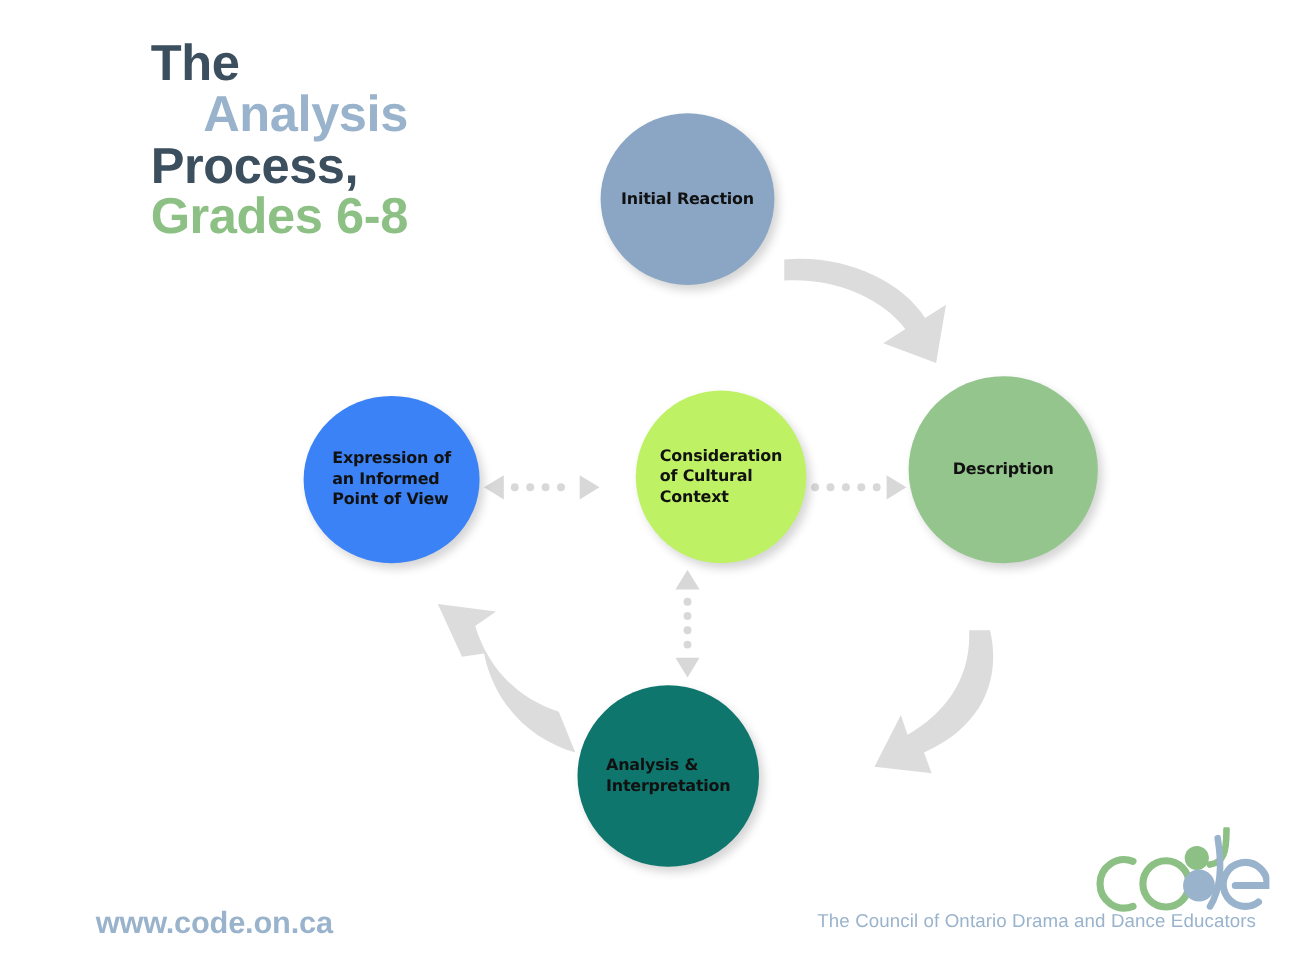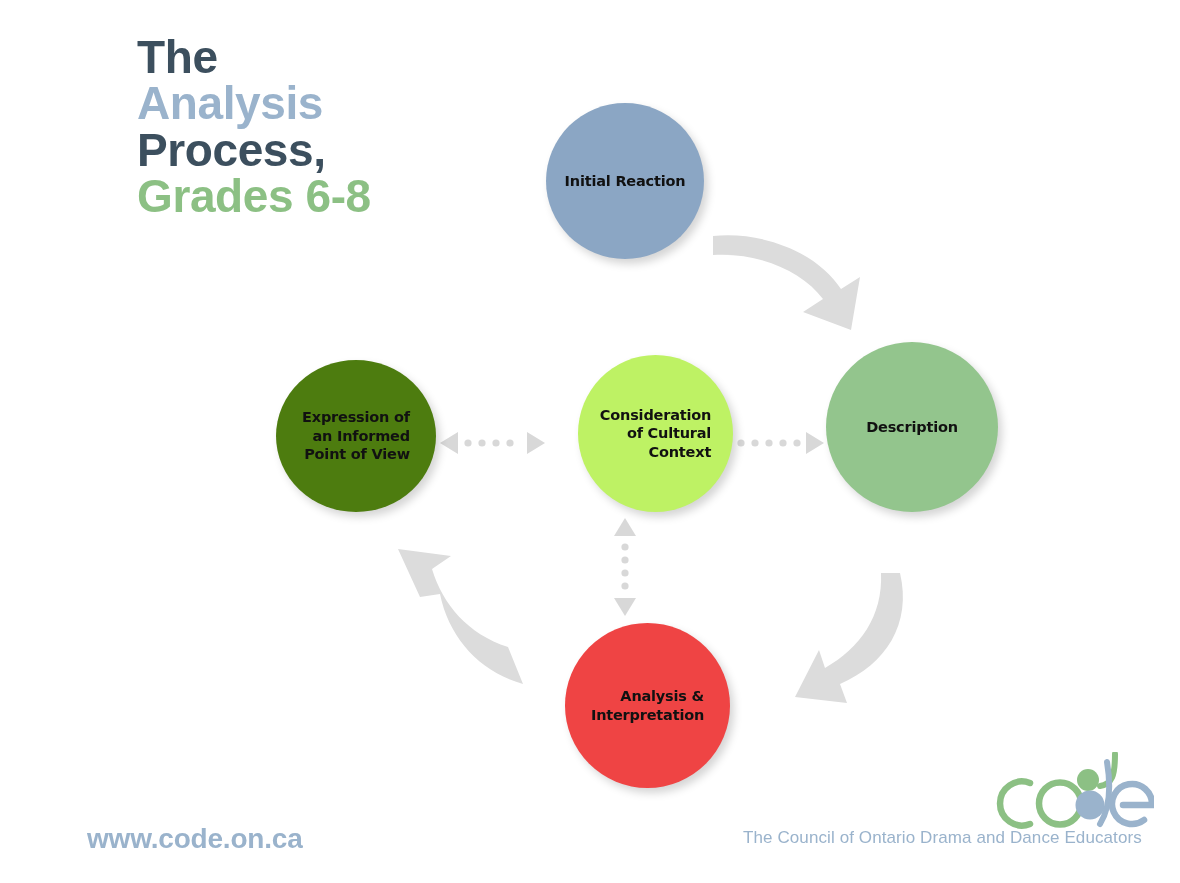--- a/index.html
+++ b/index.html
@@ -28,21 +28,21 @@
   }
   .title-line {
     display: block;
     font-size: 46px;
     font-weight: bold;
     letter-spacing: -0.4px;
     white-space: pre;
   }
   .tl-dark  { color: #3c4f5e; }
   .tl-green { color: #8cc084; }
-  .tl-blue  { color: #9ab3cc; }
+  .tl-blue  { color: #9ab3cc; text-align: right; }
 
   
   .diagram {
     position: absolute;
     left: 0;
     top: 0;
     width: 1180px;
     height: 883px;
   }
   .svg-layer {
@@ -51,21 +51,21 @@
     top: 0;
   }
 
   
   .node {
     position: absolute;
     border-radius: 50%;
     display: flex;
     align-items: center;
     justify-content: center;
-    text-align: right;
+    text-align: left;
     box-sizing: border-box;
     box-shadow: 4px 5px 9px rgba(0,0,0,0.17);
   }
   .node-label {
     font-family: "DejaVu Sans", sans-serif;
     font-weight: bold;
     font-size: 14.5px;
     line-height: 1.28;
     color: #111111;
     letter-spacing: -0.2px;
@@ -75,28 +75,28 @@
     left: 506px; top: 103px;
     width: 158px; height: 156px;
     background: #8ba6c4;
   }
   .node-description {
     left: 786px; top: 342px;
     width: 172px; height: 170px;
     background: #93c58d;
   }
   .node-analysis {
-    left: 525px; top: 623px;
+    left: 485px; top: 623px;
     width: 165px; height: 165px;
-    background: #ef4444;
+    background: #0f766e;
   }
   .node-expression {
     left: 236px; top: 360px;
     width: 160px; height: 152px;
-    background: #4d7c0f;
+    background: #3b82f6;
   }
   .node-center {
     left: 538px; top: 355px;
     width: 155px; height: 157px;
     background: #bef264;
   }
 
   
   .site-url {
     position: absolute;

